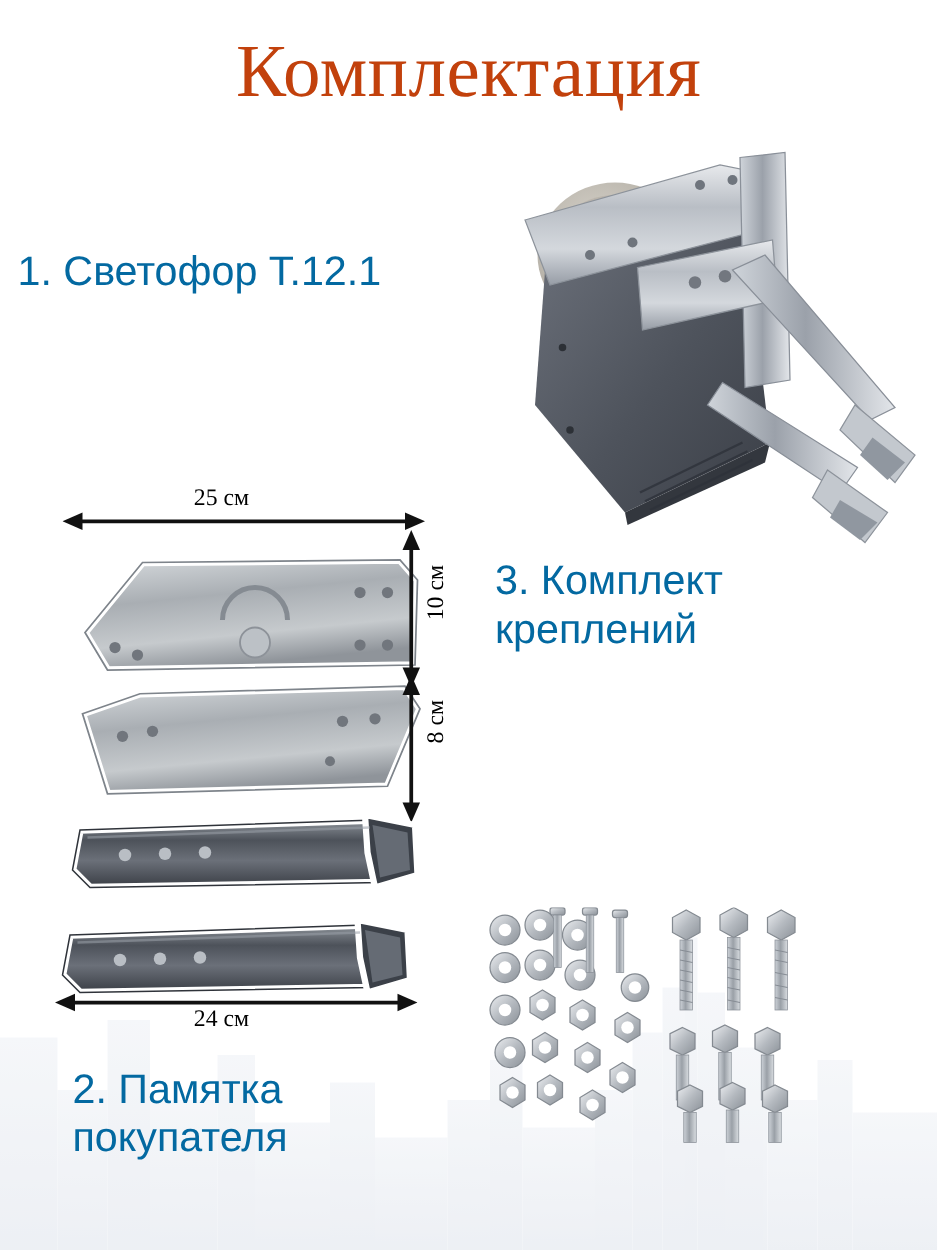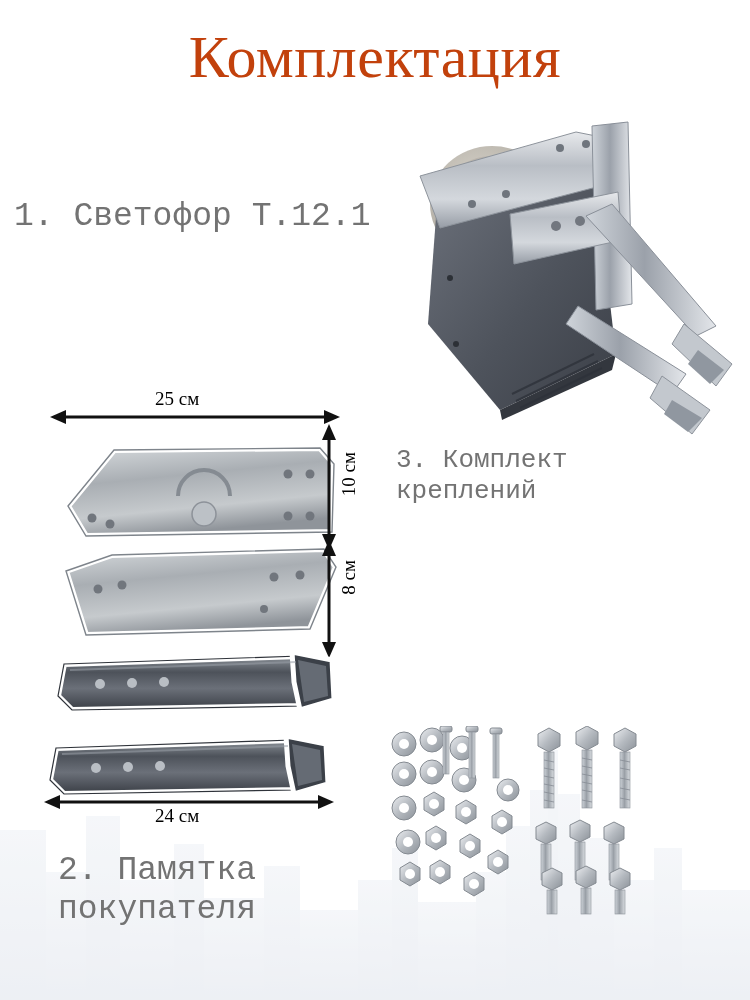--- a/index.html
+++ b/index.html
@@ -43,28 +43,28 @@
     font-size: 60px;
     line-height: 1.1;
     letter-spacing: 0.5px;
     font-family: "Liberation Serif", serif;
     color: #c2410c;
   }
 
   
   .cap {
     position: absolute;
-    font-family: Liberation Mono, monospace;
-    color: #737373;
+    font-family: Liberation Sans, sans-serif;
+    color: #0369a1;
     line-height: 1.18;
     white-space: pre-line;
   }
   #cap1 { left: 14px;  top: 198px; font-size: 33px; }
   #cap2 { left: 22px;  top: 288px; font-size: 28px; }
-  #cap3 { left: 396px; top: 445px; font-size: 26px; }
+  #cap3 { left: 396px; top: 445px; font-size: 33px; }
   #cap4 { left: 396px; top: 583px; font-size: 33px; }
   #cap5 { left: 58px;  top: 852px; font-size: 33px; }
 
   
   .dim-label {
     position: absolute;
     font-family: "Liberation Serif", serif;
     font-size: 19px;
     color: #000000;
   }

